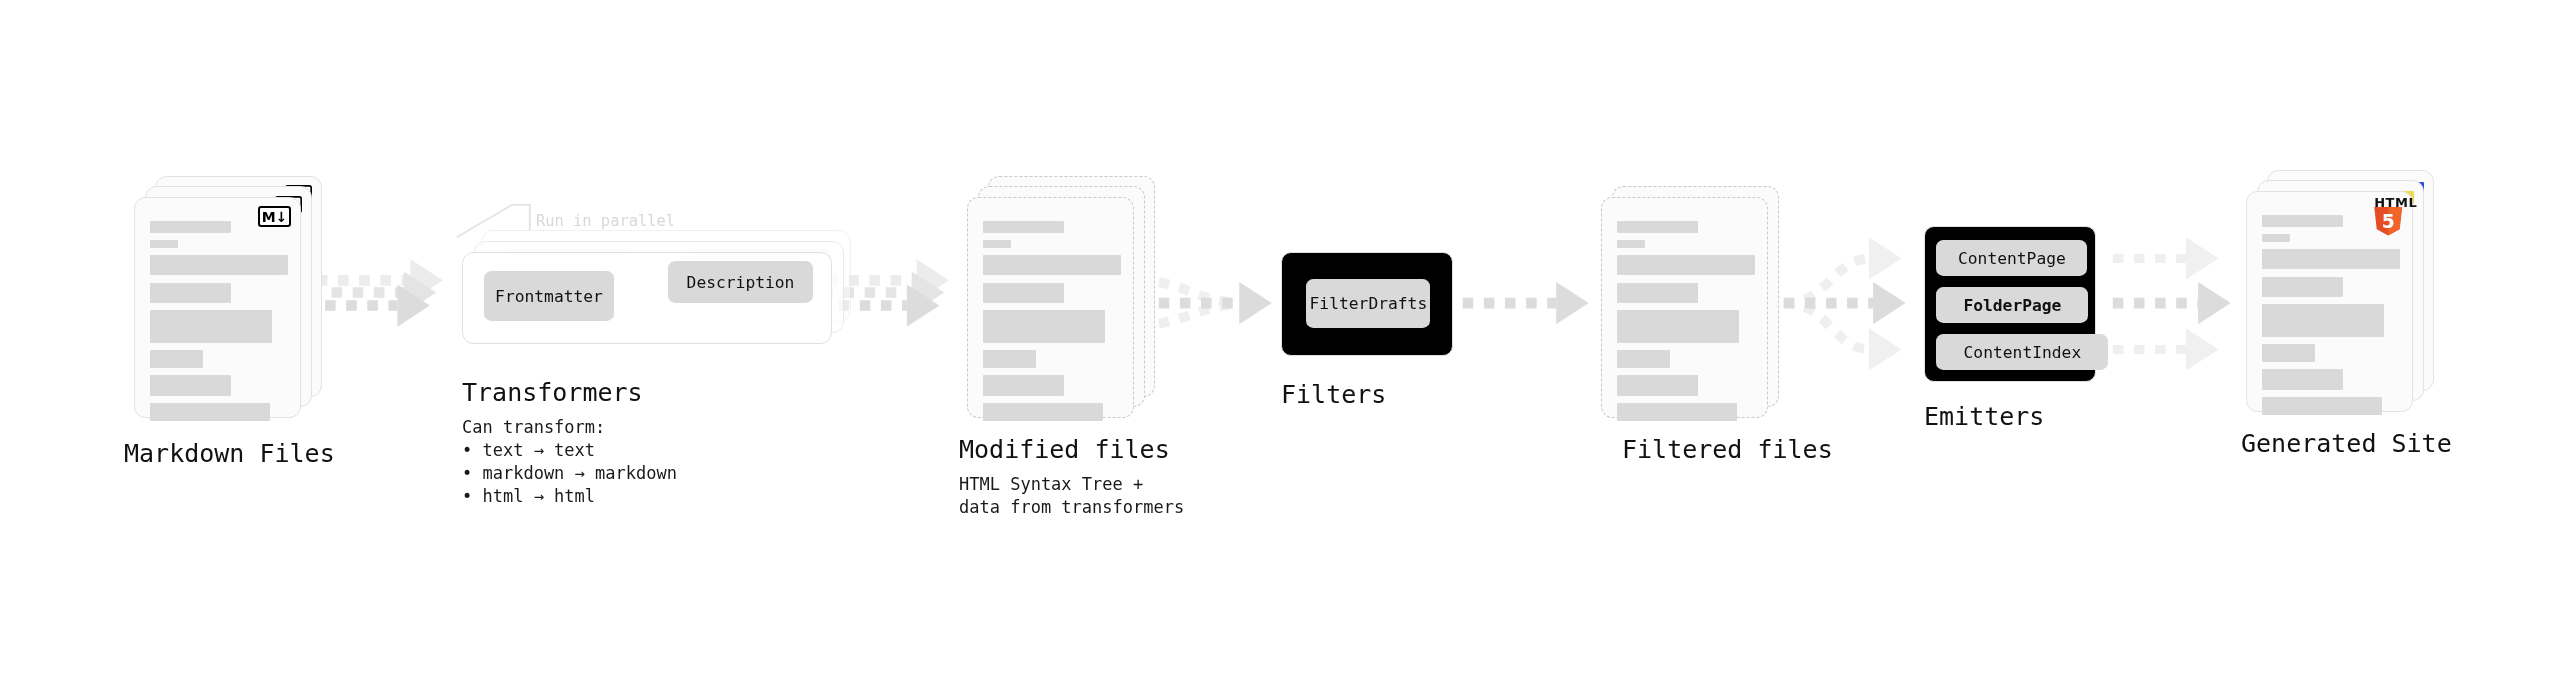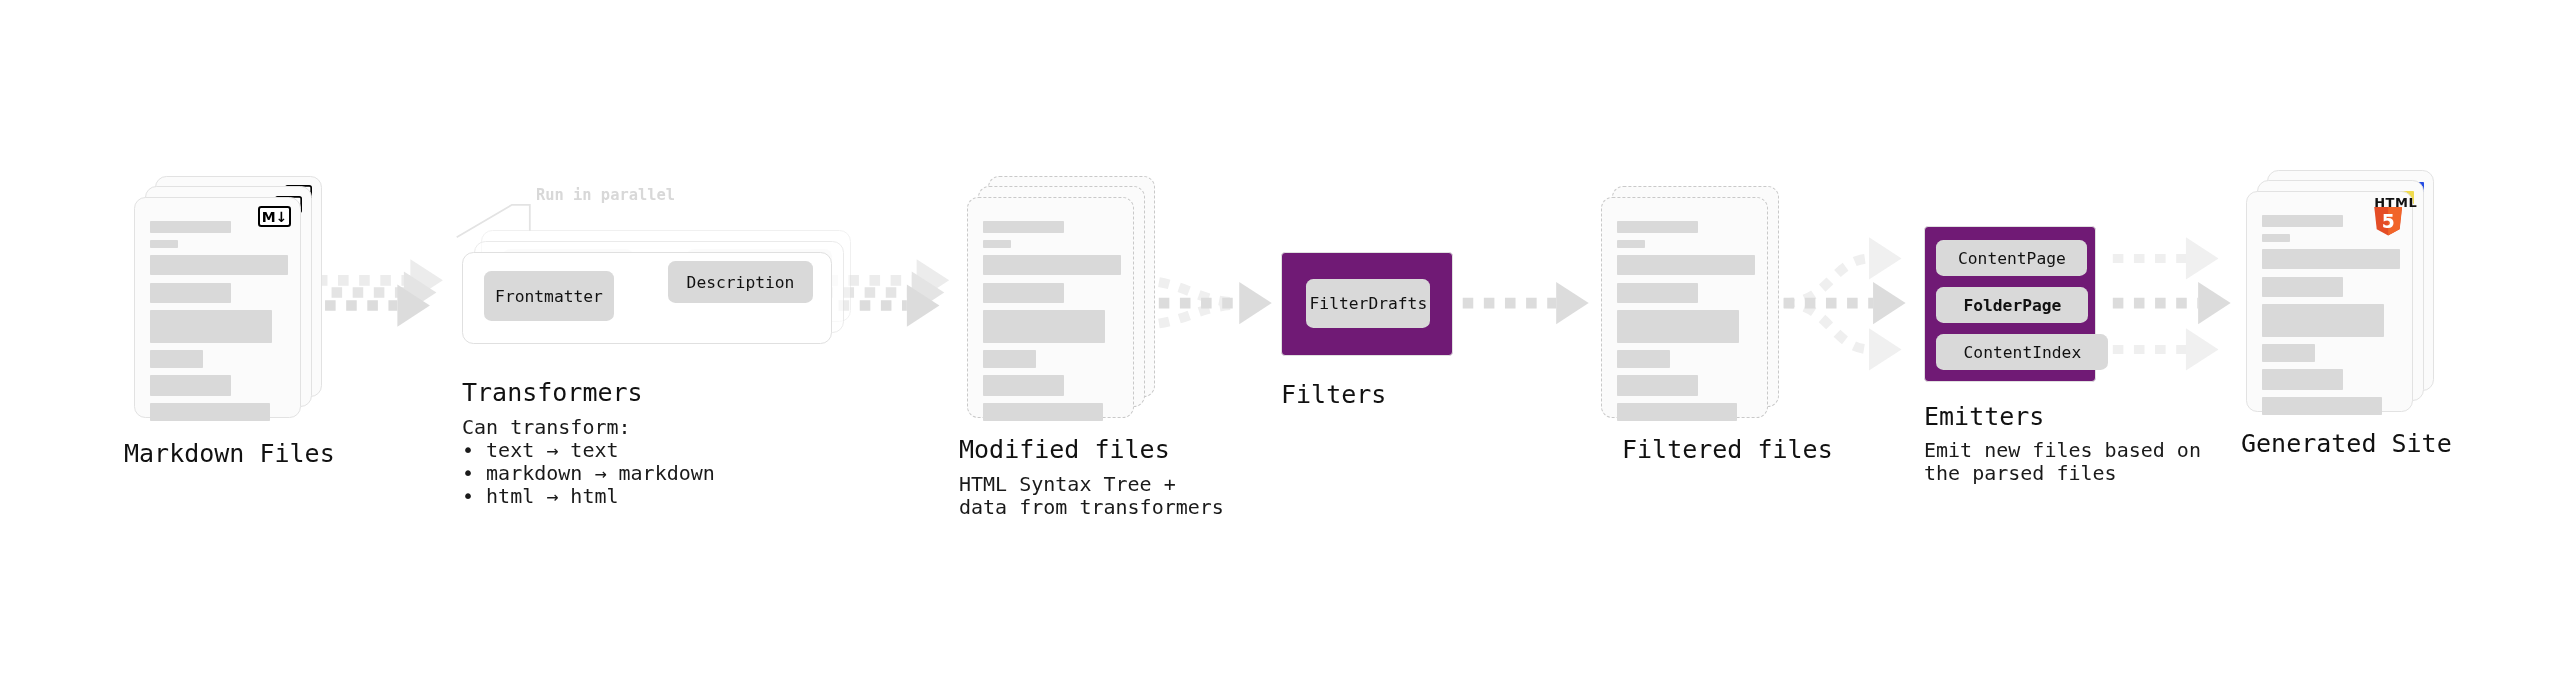--- a/index.html
+++ b/index.html
@@ -15,21 +15,21 @@
   .stage-title {
     position: absolute;
     font-size: 25px;
     letter-spacing: 0px;
     color: #111111;
     white-space: nowrap;
     font-weight: 400;
   }
   .stage-desc {
     position: absolute;
-    font-size: 20px;
+    font-size: 17px;
     line-height: 23px;
     color: #1a1a1a;
     white-space: pre-line;
   }
 
   
   .doc-stack { position: absolute; }
   .doc-card {
     position: absolute;
     width: 167px; height: 221px;
@@ -92,22 +92,22 @@
     font-family: "DejaVu Sans", "Liberation Sans", sans-serif;
   }
   .js-badge {
     width: 24.4px; height: 13px; background: #f0db4f; border-radius: 0.8px;
   }
 
   
   .proc-box {
     position: absolute;
     border: 1.3px solid #e0e0e0;
-    border-radius: 4px;
-    background: #701a75;
+    border-radius: 10px;
+    background: #000000;
   }
   .chip {
     position: absolute;
     background: #d9d9d9;
     border-radius: 7.3px;
     display: flex; align-items: center; justify-content: center;
     font-size: 16.3px; color: #111;
     white-space: nowrap;
   }
 
@@ -257,21 +257,21 @@
     </div>
     <div class="tf-layer" style="left:474px; top:241px; width:370px; height:92px; opacity:.65;">
       <div class="tf-chip" style="left:21px; top:18px; width:130px; height:50px; opacity:.55;"></div>
       <div class="tf-chip" style="left:205px; top:18px; width:145px; height:50px; opacity:.55;"></div>
     </div>
     <div class="tf-layer" style="left:462px; top:252px; width:370px; height:92px;">
       <div class="tf-chip" style="left:21px; top:18px; width:130px; height:50px;">Frontmatter</div>
       <div class="tf-chip" style="left:205px; top:8px; width:145px; height:42px;">Description</div>
     </div>
   </div>
-  <div class="parallel-label" style="left:536px; top:186px;font-weight:bold;">Run in parallel</div>
+  <div class="parallel-label" style="left:536px; top:212px;">Run in parallel</div>
   <div class="stage-title" style="left:462px; top:378px;">Transformers</div>
   <div class="stage-desc" style="left:462px; top:416px;">Can transform:
 • text → text
 • markdown → markdown
 • html → html</div>
 
   <div class="doc-stack" style="left:967px; top:197px;">
     <div class="doc-card dashed back2"></div>
     <div class="doc-card dashed back1"></div>
     <div class="doc-card dashed front">
@@ -312,22 +312,20 @@
     </div>
   </div>
   <div class="stage-title" style="left:1594px; top:435px;margin-left:28px;">Filtered files</div>
 
   <div class="proc-box" style="left:1924px; top:226px; width:172px; height:156px;">
     <div class="chip" style="left:11.4px; top:13px; width:151px; height:36px;">ContentPage</div>
     <div class="chip" style="left:11.4px; top:60px; width:152px; height:36px;font-weight:bold;">FolderPage</div>
     <div class="chip" style="left:11.4px; top:107px; width:172px; height:36px;">ContentIndex</div>
   </div>
   <div class="stage-title" style="left:1924px; top:402px;">Emitters</div>
-  <div class="stage-desc" style="left:1924px; top:439px;">Emit new files based on
-the parsed files</div>
 
   <div class="doc-stack" style="left:2246px; top:191px;">
     <div class="doc-card back2">
       <div class="badge" style="top:11.4px;">
         <div class="css-badge">
             <span>CSS</span>
           </div>
       </div>
     </div>
     <div class="doc-card back1">

